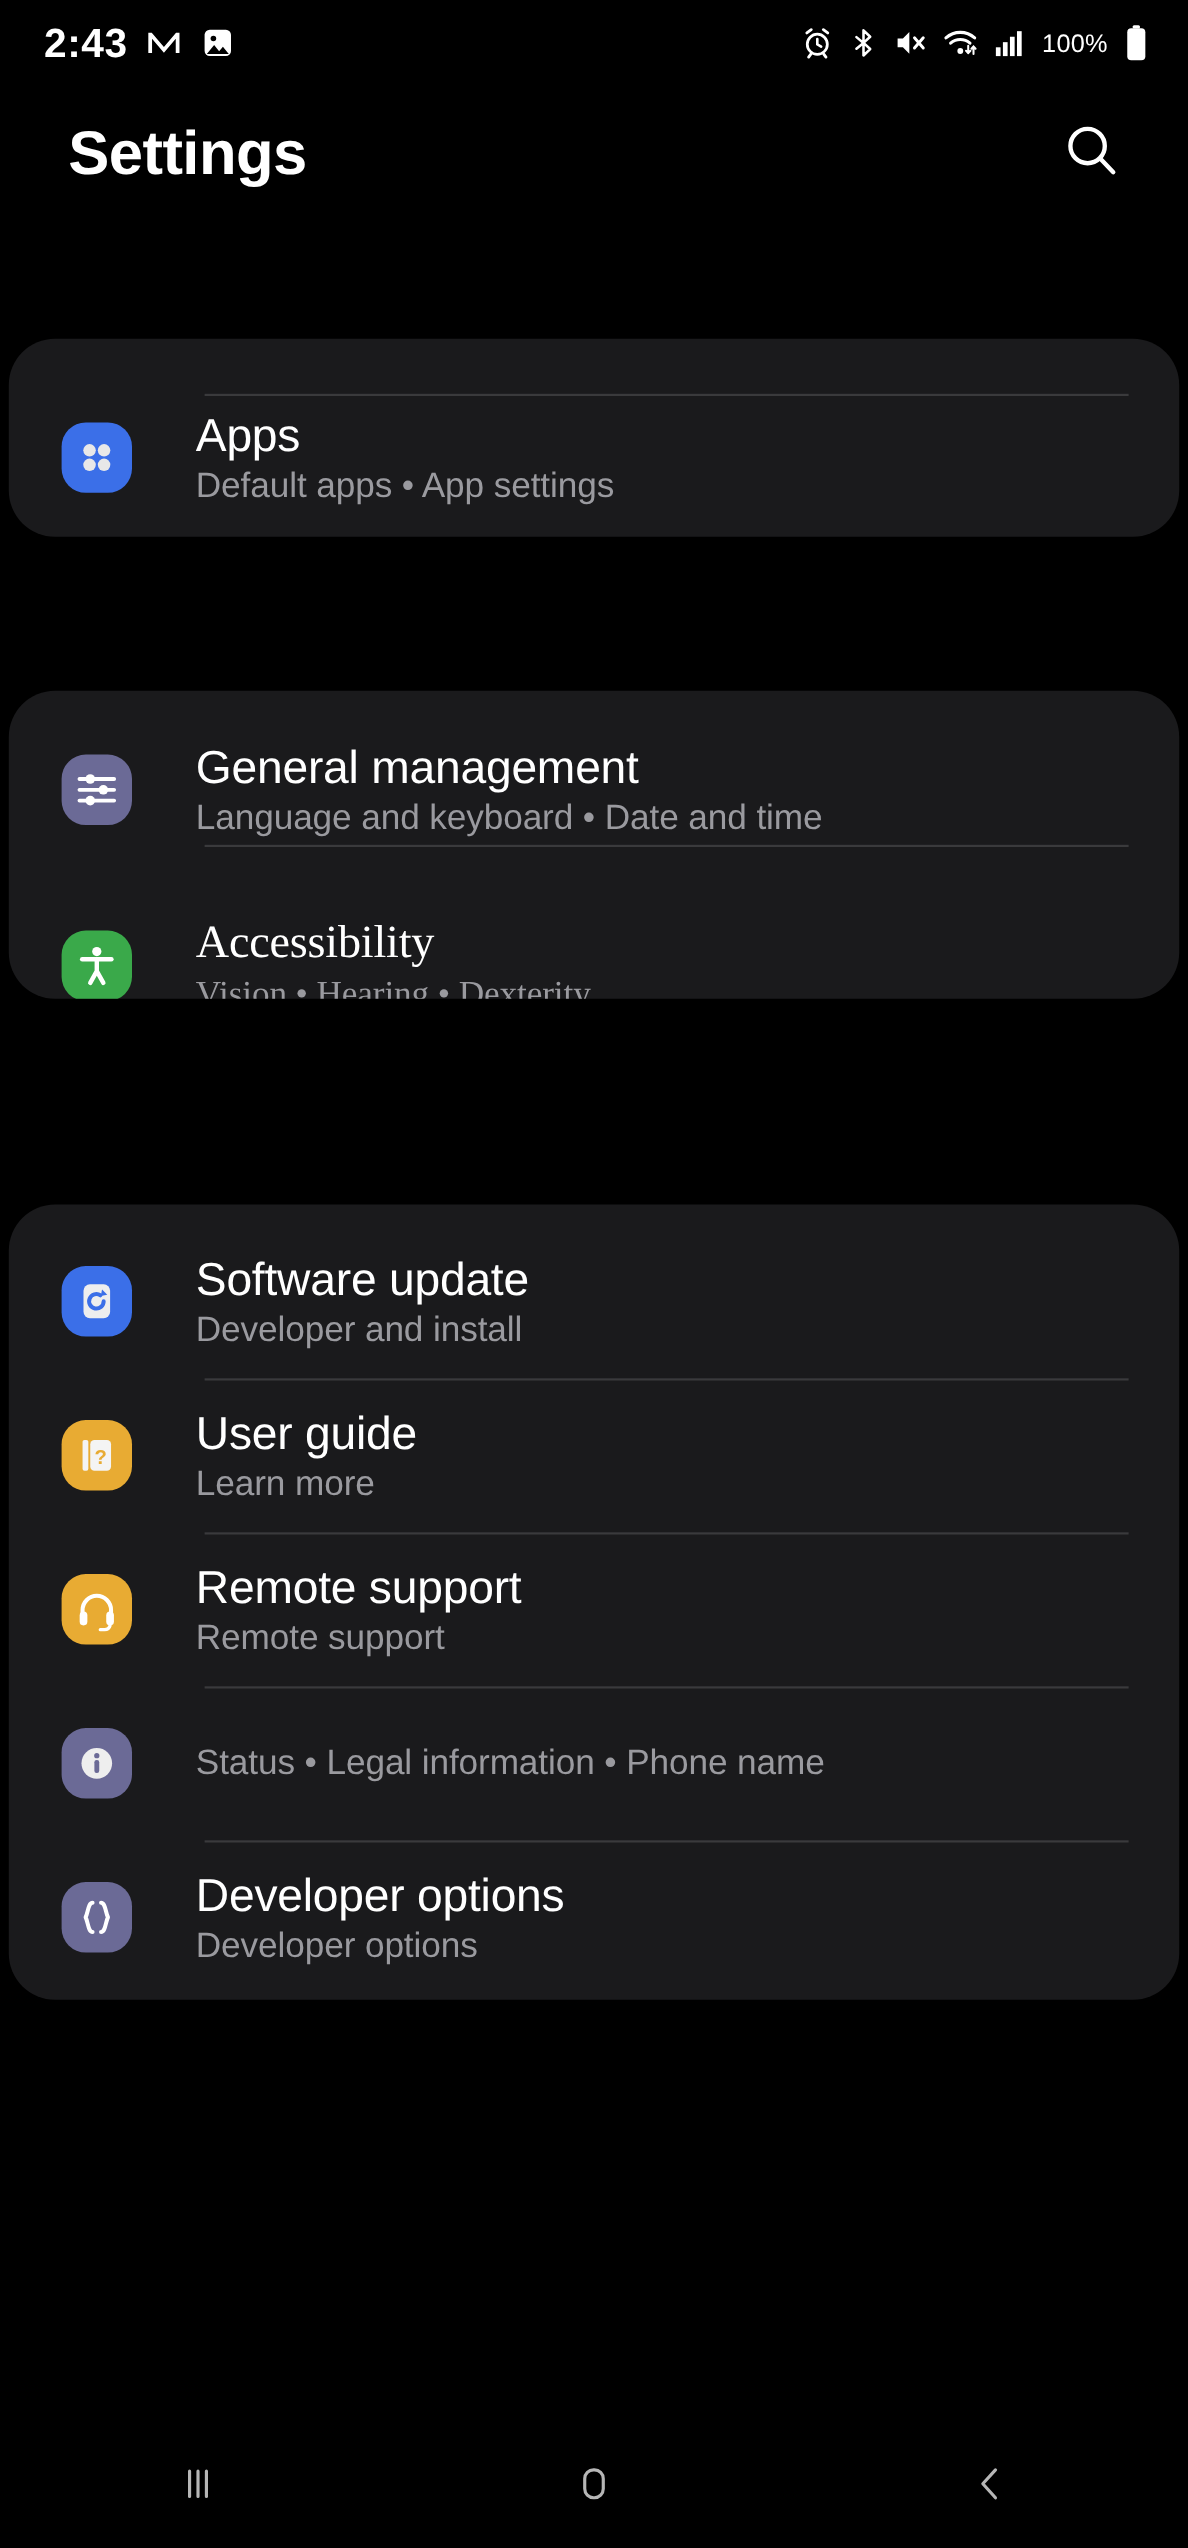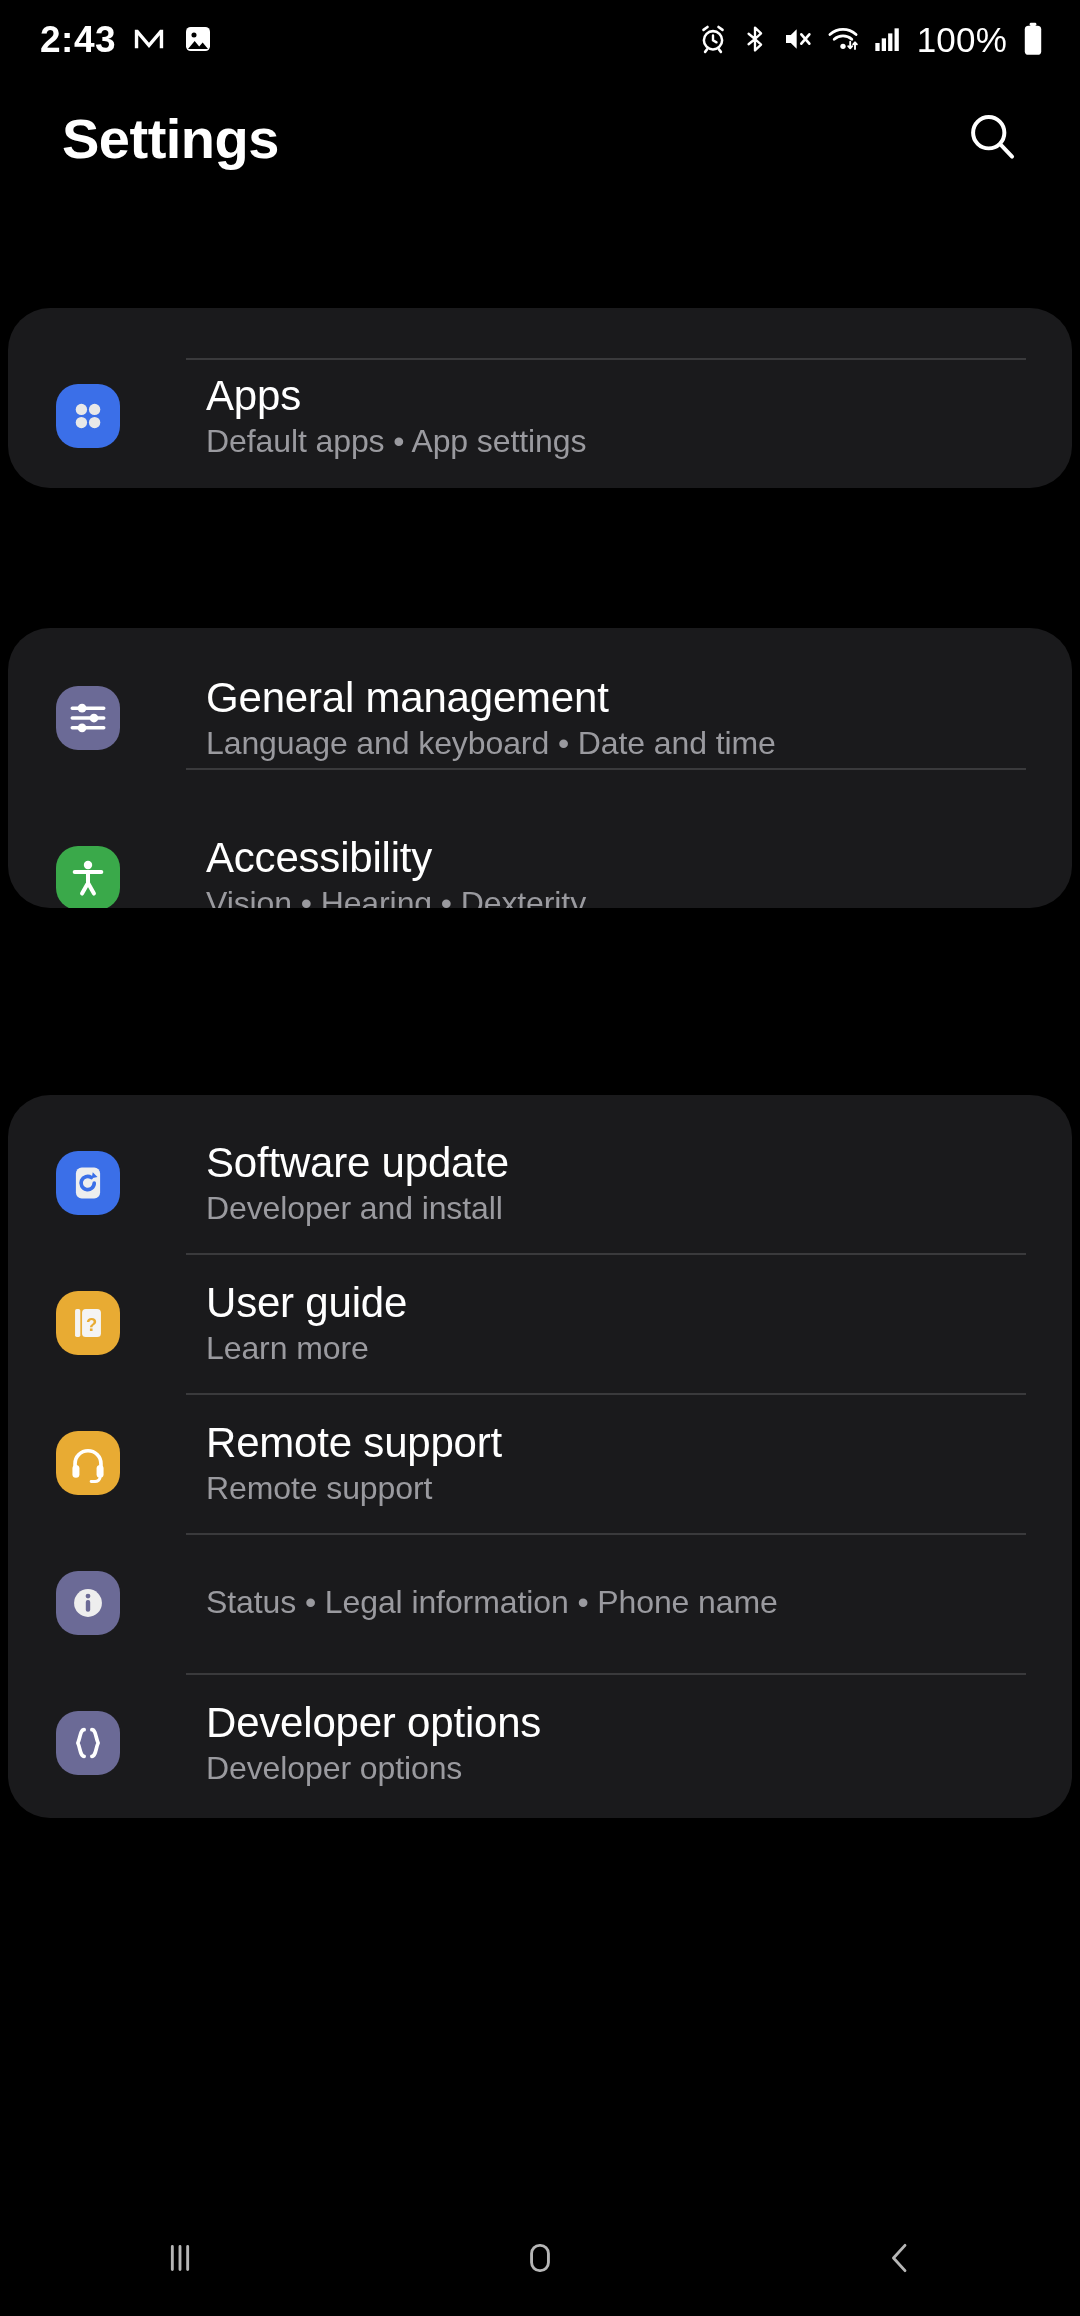--- a/index.html
+++ b/index.html
@@ -14,21 +14,21 @@
   .status-bar{
     height:78px; width:100%;
     display:flex; align-items:center;
     padding:0 34px 0 40px;
     color:#ffffff;
   }
   .status-left{ display:flex; align-items:center; gap:16px; }
   .status-right{ display:flex; align-items:center; gap:13px; margin-left:auto; }
   .clock{ font-size:37px; letter-spacing:0.5px; font-weight:700; line-height:1; }
   .sb-ico{ display:inline-flex; align-items:center; justify-content:center; }
-  .battery-pct{ font-size:35px; line-height:1; letter-spacing:0.2px; }
+  .battery-pct{ font-size:23px; line-height:1; letter-spacing:0.2px; }
 
   
   .header{
     height:120px; width:100%;
     display:flex; align-items:center;
     padding:0 48px 0 62px;
   }
   .page-title{
     font-size:56px; color:#ffffff; font-weight:700; letter-spacing:-0.5px;
   }
@@ -51,21 +51,20 @@
     border-radius:42px;
     overflow:hidden;
   }
 
   .row{
     position:relative;
     display:flex;
     align-items:center;
     padding-left:48px;
     height:140px;
-    gap:28px;
   }
   .row-icon{
     width:64px; height:64px;
     flex:0 0 64px;
     display:flex; align-items:center; justify-content:center;
     margin-right:58px;
   }
   .squircle{
     width:64px; height:64px;
     border-radius:22px;
@@ -207,21 +206,21 @@
             <circle cx="8.6" cy="17.6" r="2.5" fill="#ffffff"></circle>
           </svg>
         </div>
       </div>
       <div class="row-text">
         <div class="row-title">General management</div>
         <div class="row-sub">Language and keyboard  •  Date and time</div>
       </div>
     </div>
     <div class="divider" style="top:140px;"></div>
-    <div class="row" style="height:140px;">
+    <div class="row" style="height:140px;font-family:Liberation Serif, serif;">
       <div class="row-icon">
         <div class="squircle" style="background:#3aa94a;">
           <svg width="42" height="42" viewBox="0 0 24 24">
             <circle cx="12" cy="4.6" r="2.4" fill="#fff"></circle>
             <path d="M4.4 8.6h15.2" stroke="#fff" stroke-width="2.3" stroke-linecap="round"></path>
             <path d="M12 8.6v6.2m0 0l-3.4 6.1M12 14.8l3.4 6.1" stroke="#fff" stroke-width="2.3" fill="none" stroke-linecap="round"></path>
           </svg>
         </div>
       </div>
       <div class="row-text">

